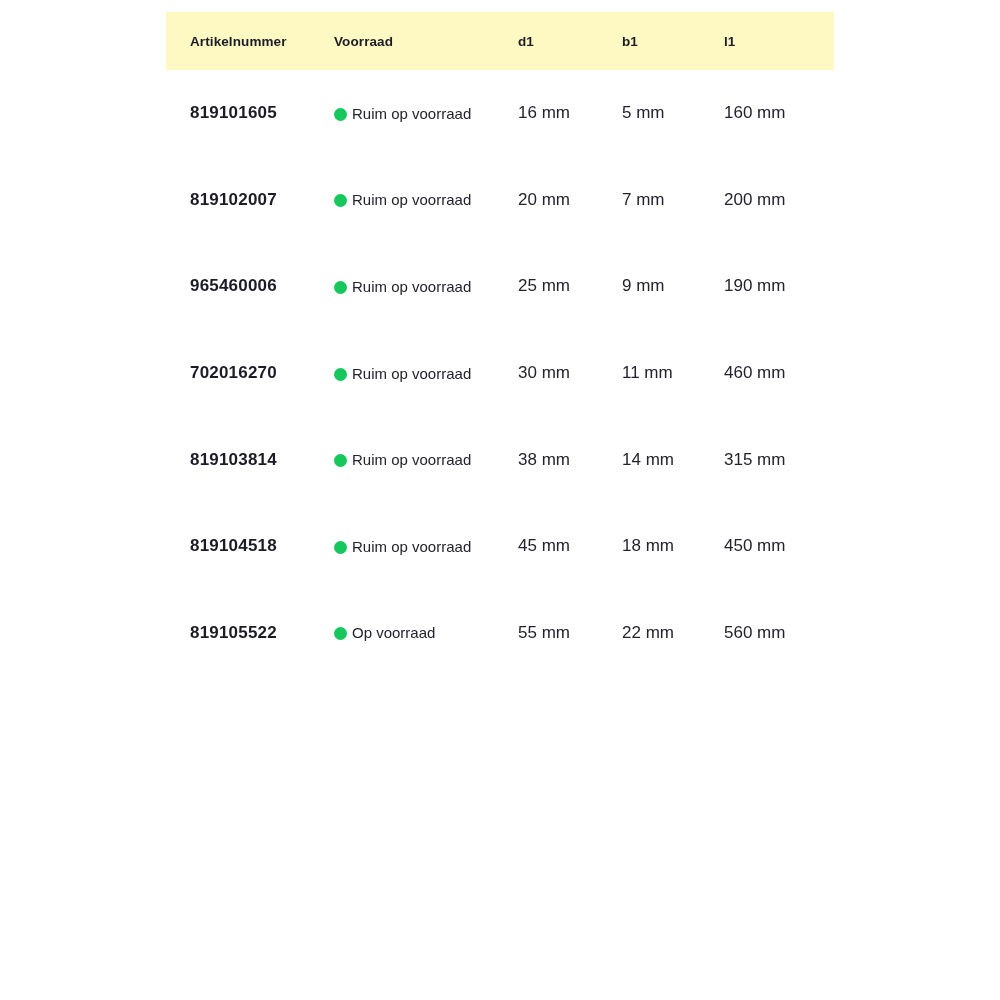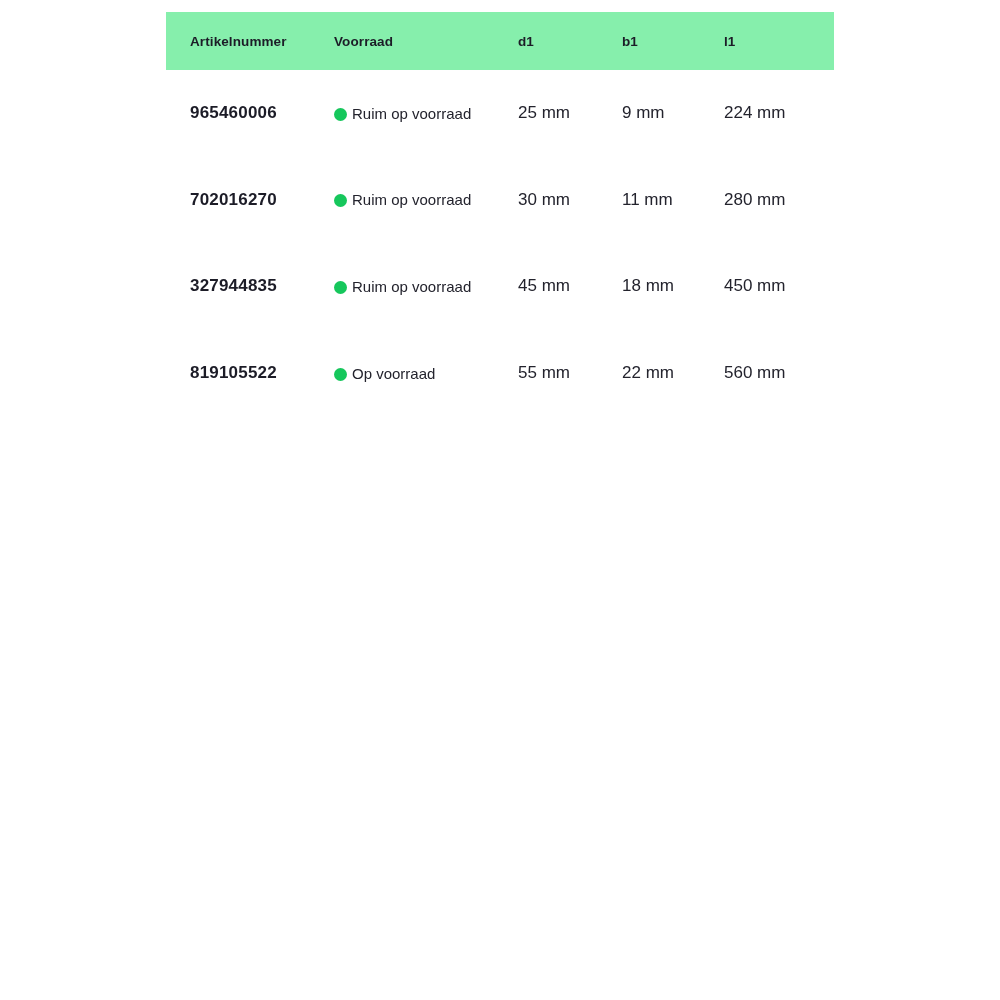--- a/index.html
+++ b/index.html
@@ -22,21 +22,21 @@
     table-layout: fixed;
     width: 668px;
   }
   col.c-artnr  { width: 168px; }
   col.c-stock  { width: 184px; }
   col.c-d1     { width: 104px; }
   col.c-b1     { width: 102px; }
   col.c-l1     { width: 110px; }
 
   thead tr {
-    background: #86efac;
+    background: #fef9c3;
     height: 58px;
   }
   th {
     text-align: left;
     vertical-align: middle;
     font-size: 13.5px;
     font-weight: 700;
     color: #1c1c27;
     letter-spacing: 0.1px;
     padding: 0;
@@ -84,48 +84,75 @@
     <thead>
       <tr>
         <th class="first">Artikelnummer</th>
         <th>Voorraad</th>
         <th>d1</th>
         <th>b1</th>
         <th>l1</th>
       </tr>
     </thead>
     <tbody id="rows">
+  <tr>
+    <td class="artnr first">819101605</td>
+    <td class="stock">
+      <span class="stock-dot"></span><span>Ruim op voorraad</span>
+    </td>
+    <td>16 mm</td>
+    <td>5 mm</td>
+    <td>160 mm</td>
+  </tr>
 
 
+  <tr>
+    <td class="artnr first">819102007</td>
+    <td class="stock">
+      <span class="stock-dot"></span><span>Ruim op voorraad</span>
+    </td>
+    <td>20 mm</td>
+    <td>7 mm</td>
+    <td>200 mm</td>
+  </tr>
 
   <tr>
     <td class="artnr first">965460006</td>
     <td class="stock">
       <span class="stock-dot"></span><span>Ruim op voorraad</span>
     </td>
     <td>25 mm</td>
     <td>9 mm</td>
-    <td>224 mm</td>
+    <td>190 mm</td>
   </tr>
 
   <tr>
     <td class="artnr first">702016270</td>
     <td class="stock">
       <span class="stock-dot"></span><span>Ruim op voorraad</span>
     </td>
     <td>30 mm</td>
     <td>11 mm</td>
-    <td>280 mm</td>
+    <td>460 mm</td>
   </tr>
 
 
+  <tr>
+    <td class="artnr first">819103814</td>
+    <td class="stock">
+      <span class="stock-dot"></span><span>Ruim op voorraad</span>
+    </td>
+    <td>38 mm</td>
+    <td>14 mm</td>
+    <td>315 mm</td>
+  </tr>
 
 
   <tr>
-    <td class="artnr first">327944835</td>
+    <td class="artnr first">819104518</td>
     <td class="stock">
       <span class="stock-dot"></span><span>Ruim op voorraad</span>
     </td>
     <td>45 mm</td>
     <td>18 mm</td>
     <td>450 mm</td>
   </tr>
 
 
   <tr>

